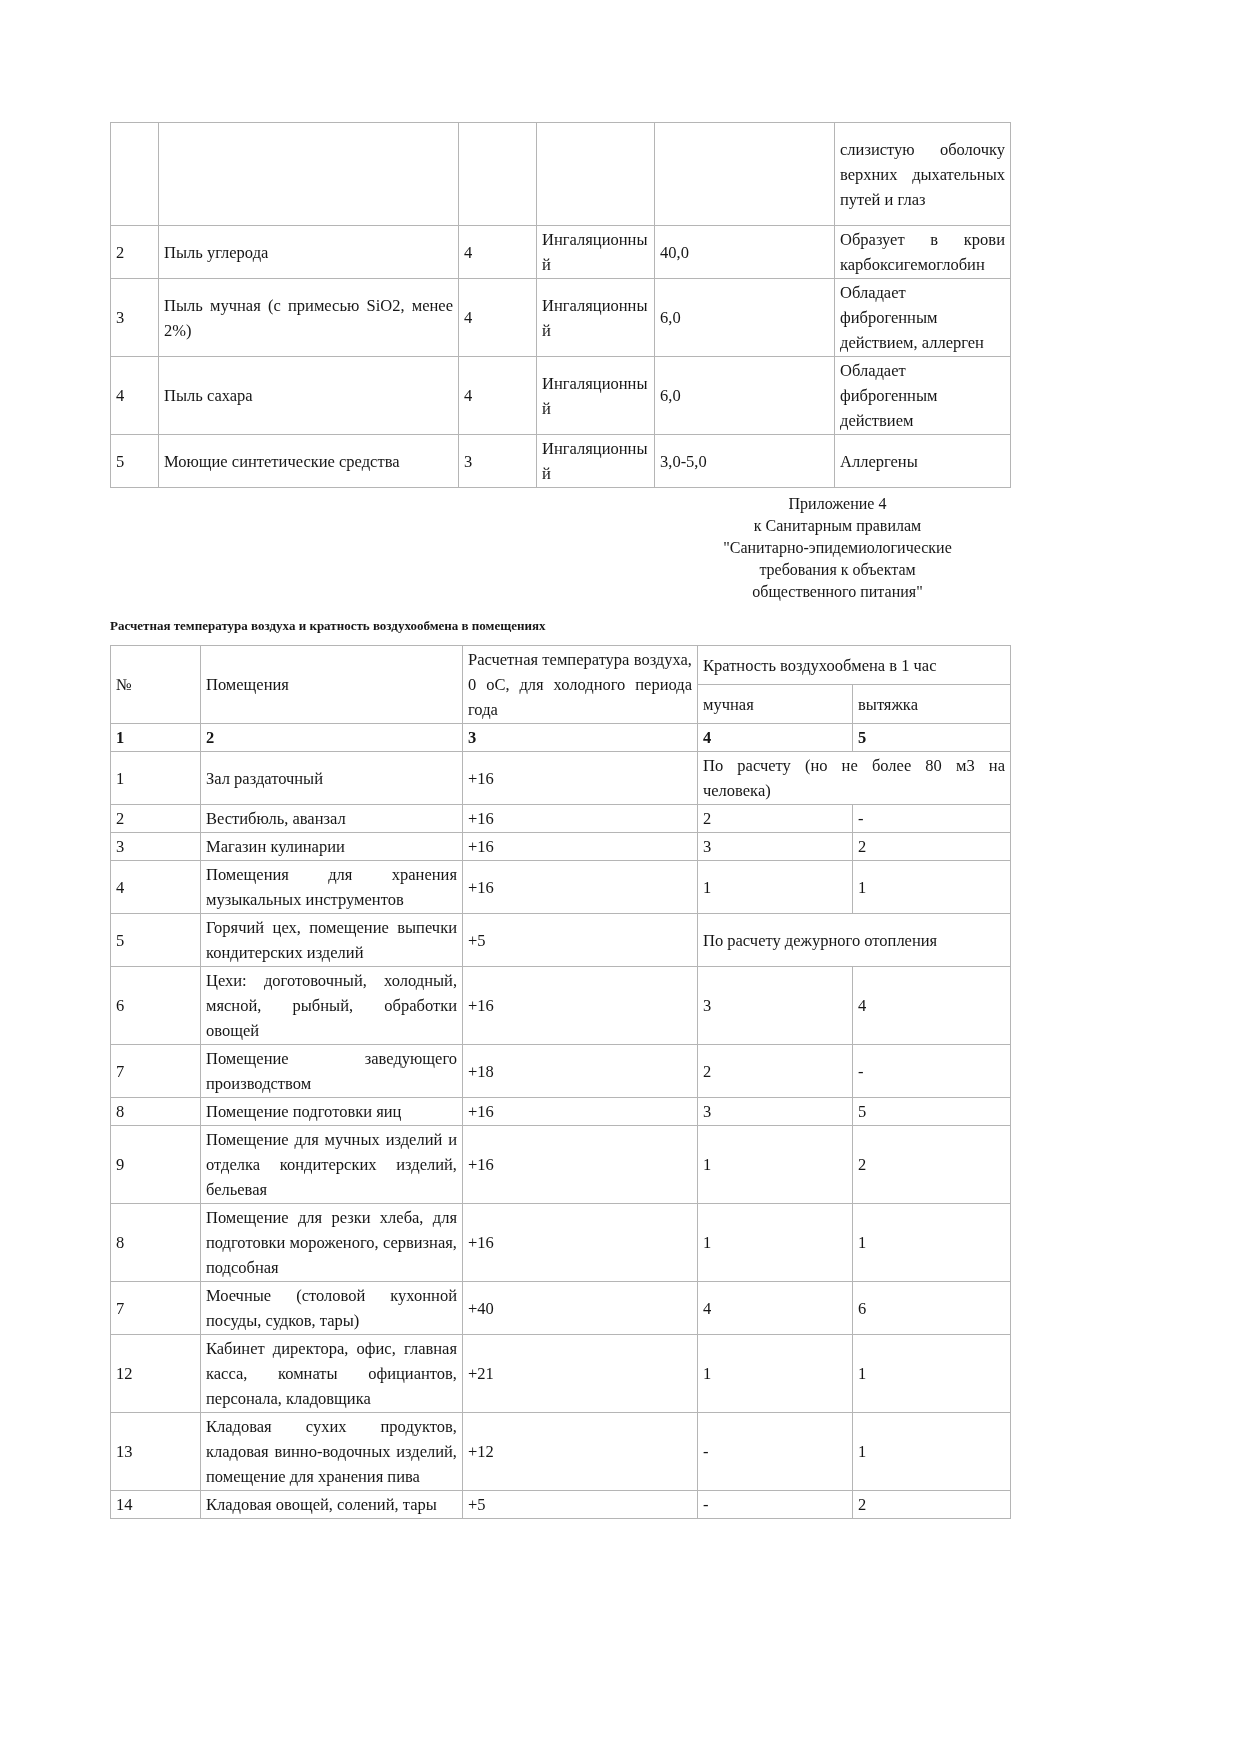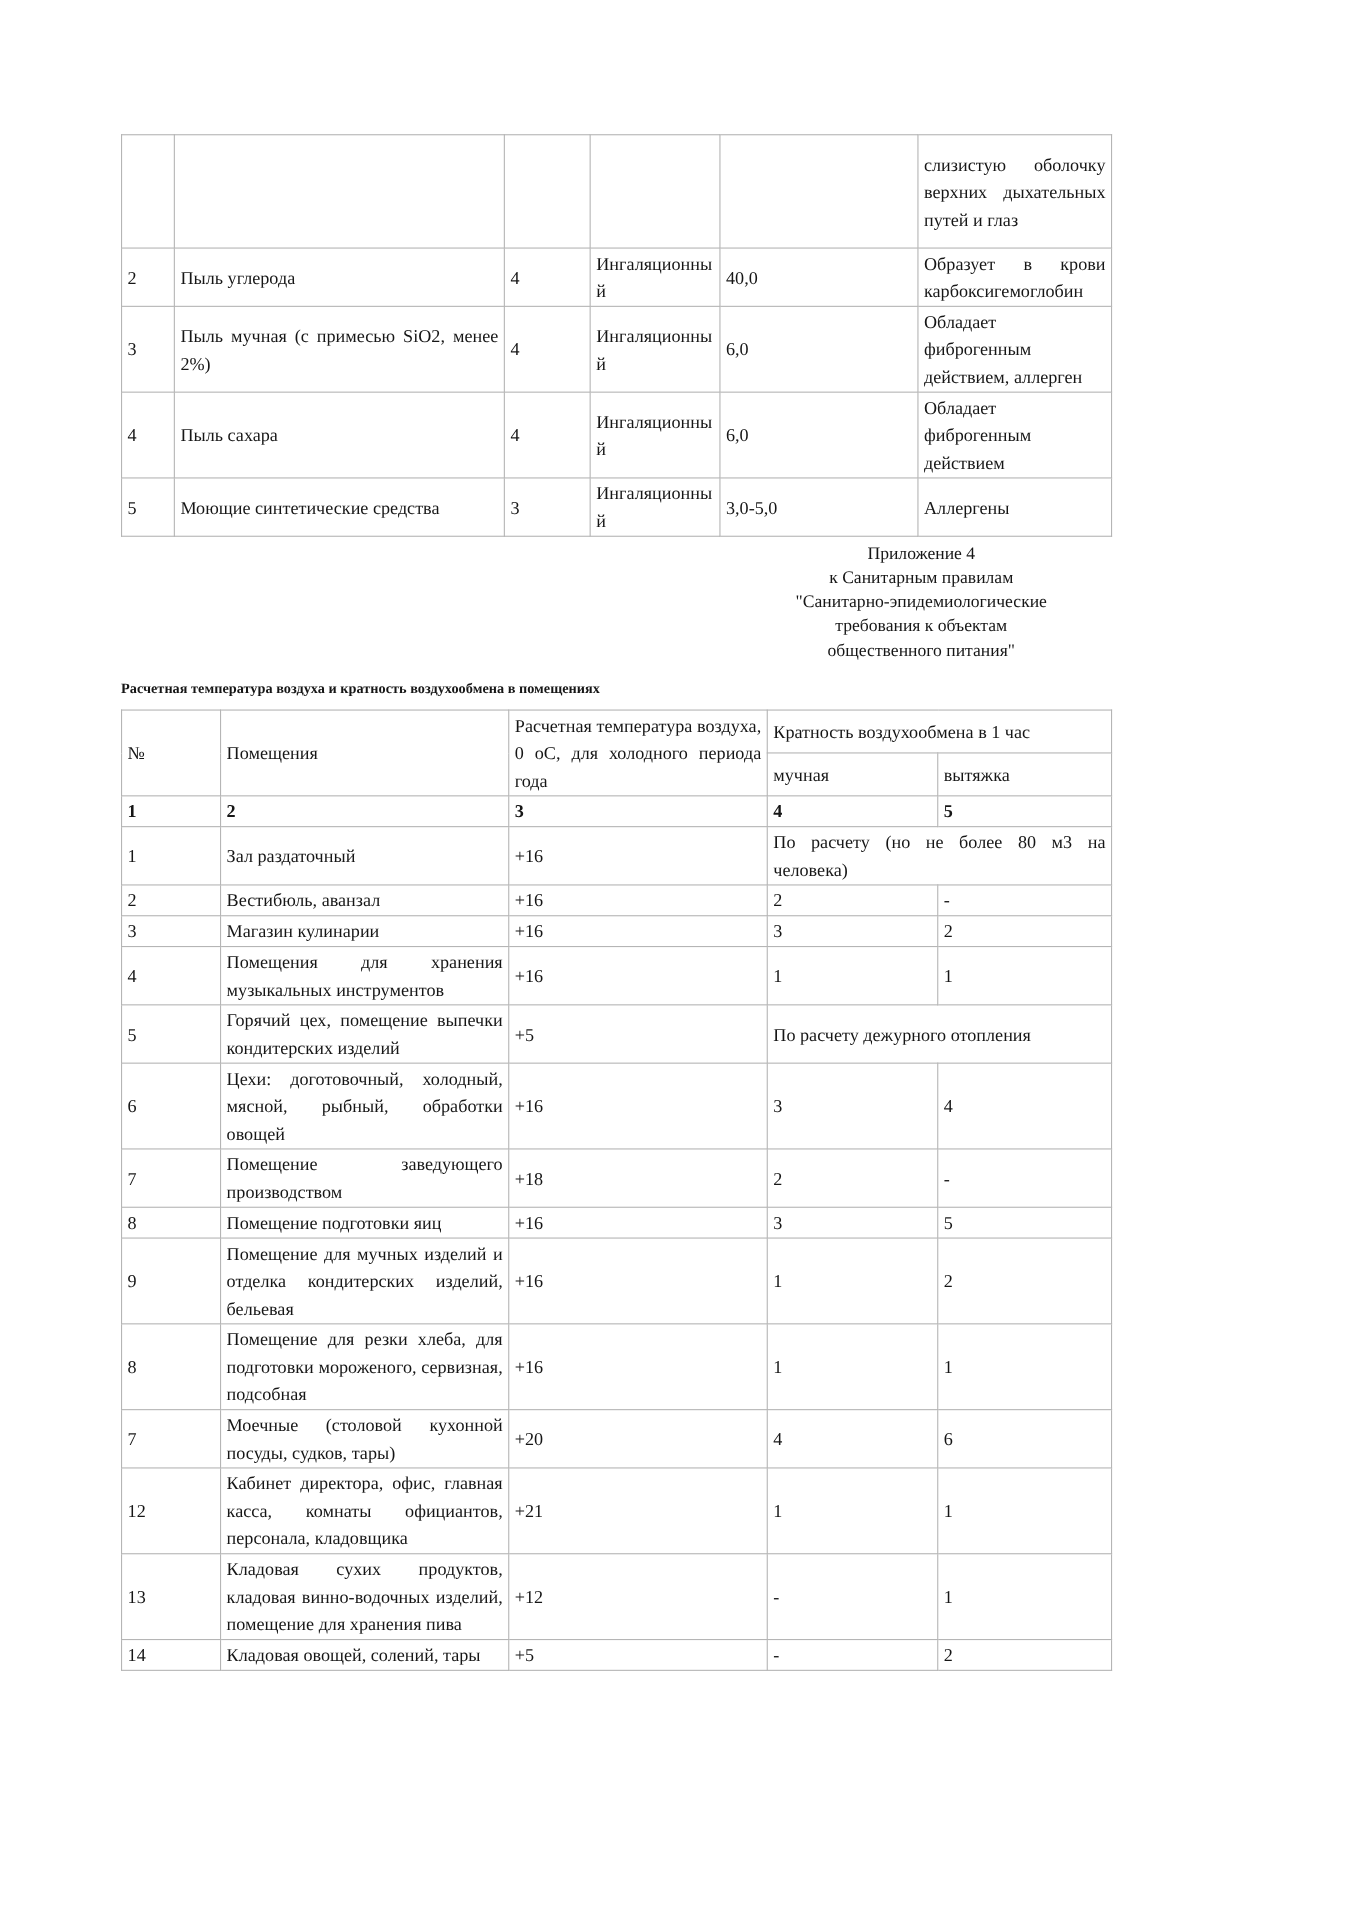--- a/index.html
+++ b/index.html
@@ -210,21 +210,21 @@
       <tr>
         <td>8</td>
         <td class="just">Помещение для резки хлеба, для подготовки мороженого, сервизная, подсобная</td>
         <td>+16</td>
         <td>1</td>
         <td>1</td>
       </tr>
       <tr>
         <td>7</td>
         <td class="just">Моечные (столовой кухонной посуды, судков, тары)</td>
-        <td>+20</td>
+        <td>+40</td>
         <td>4</td>
         <td>6</td>
       </tr>
       <tr>
         <td>12</td>
         <td class="just">Кабинет директора, офис, главная касса, комнаты официантов, персонала, кладовщика</td>
         <td>+21</td>
         <td>1</td>
         <td>1</td>
       </tr>

